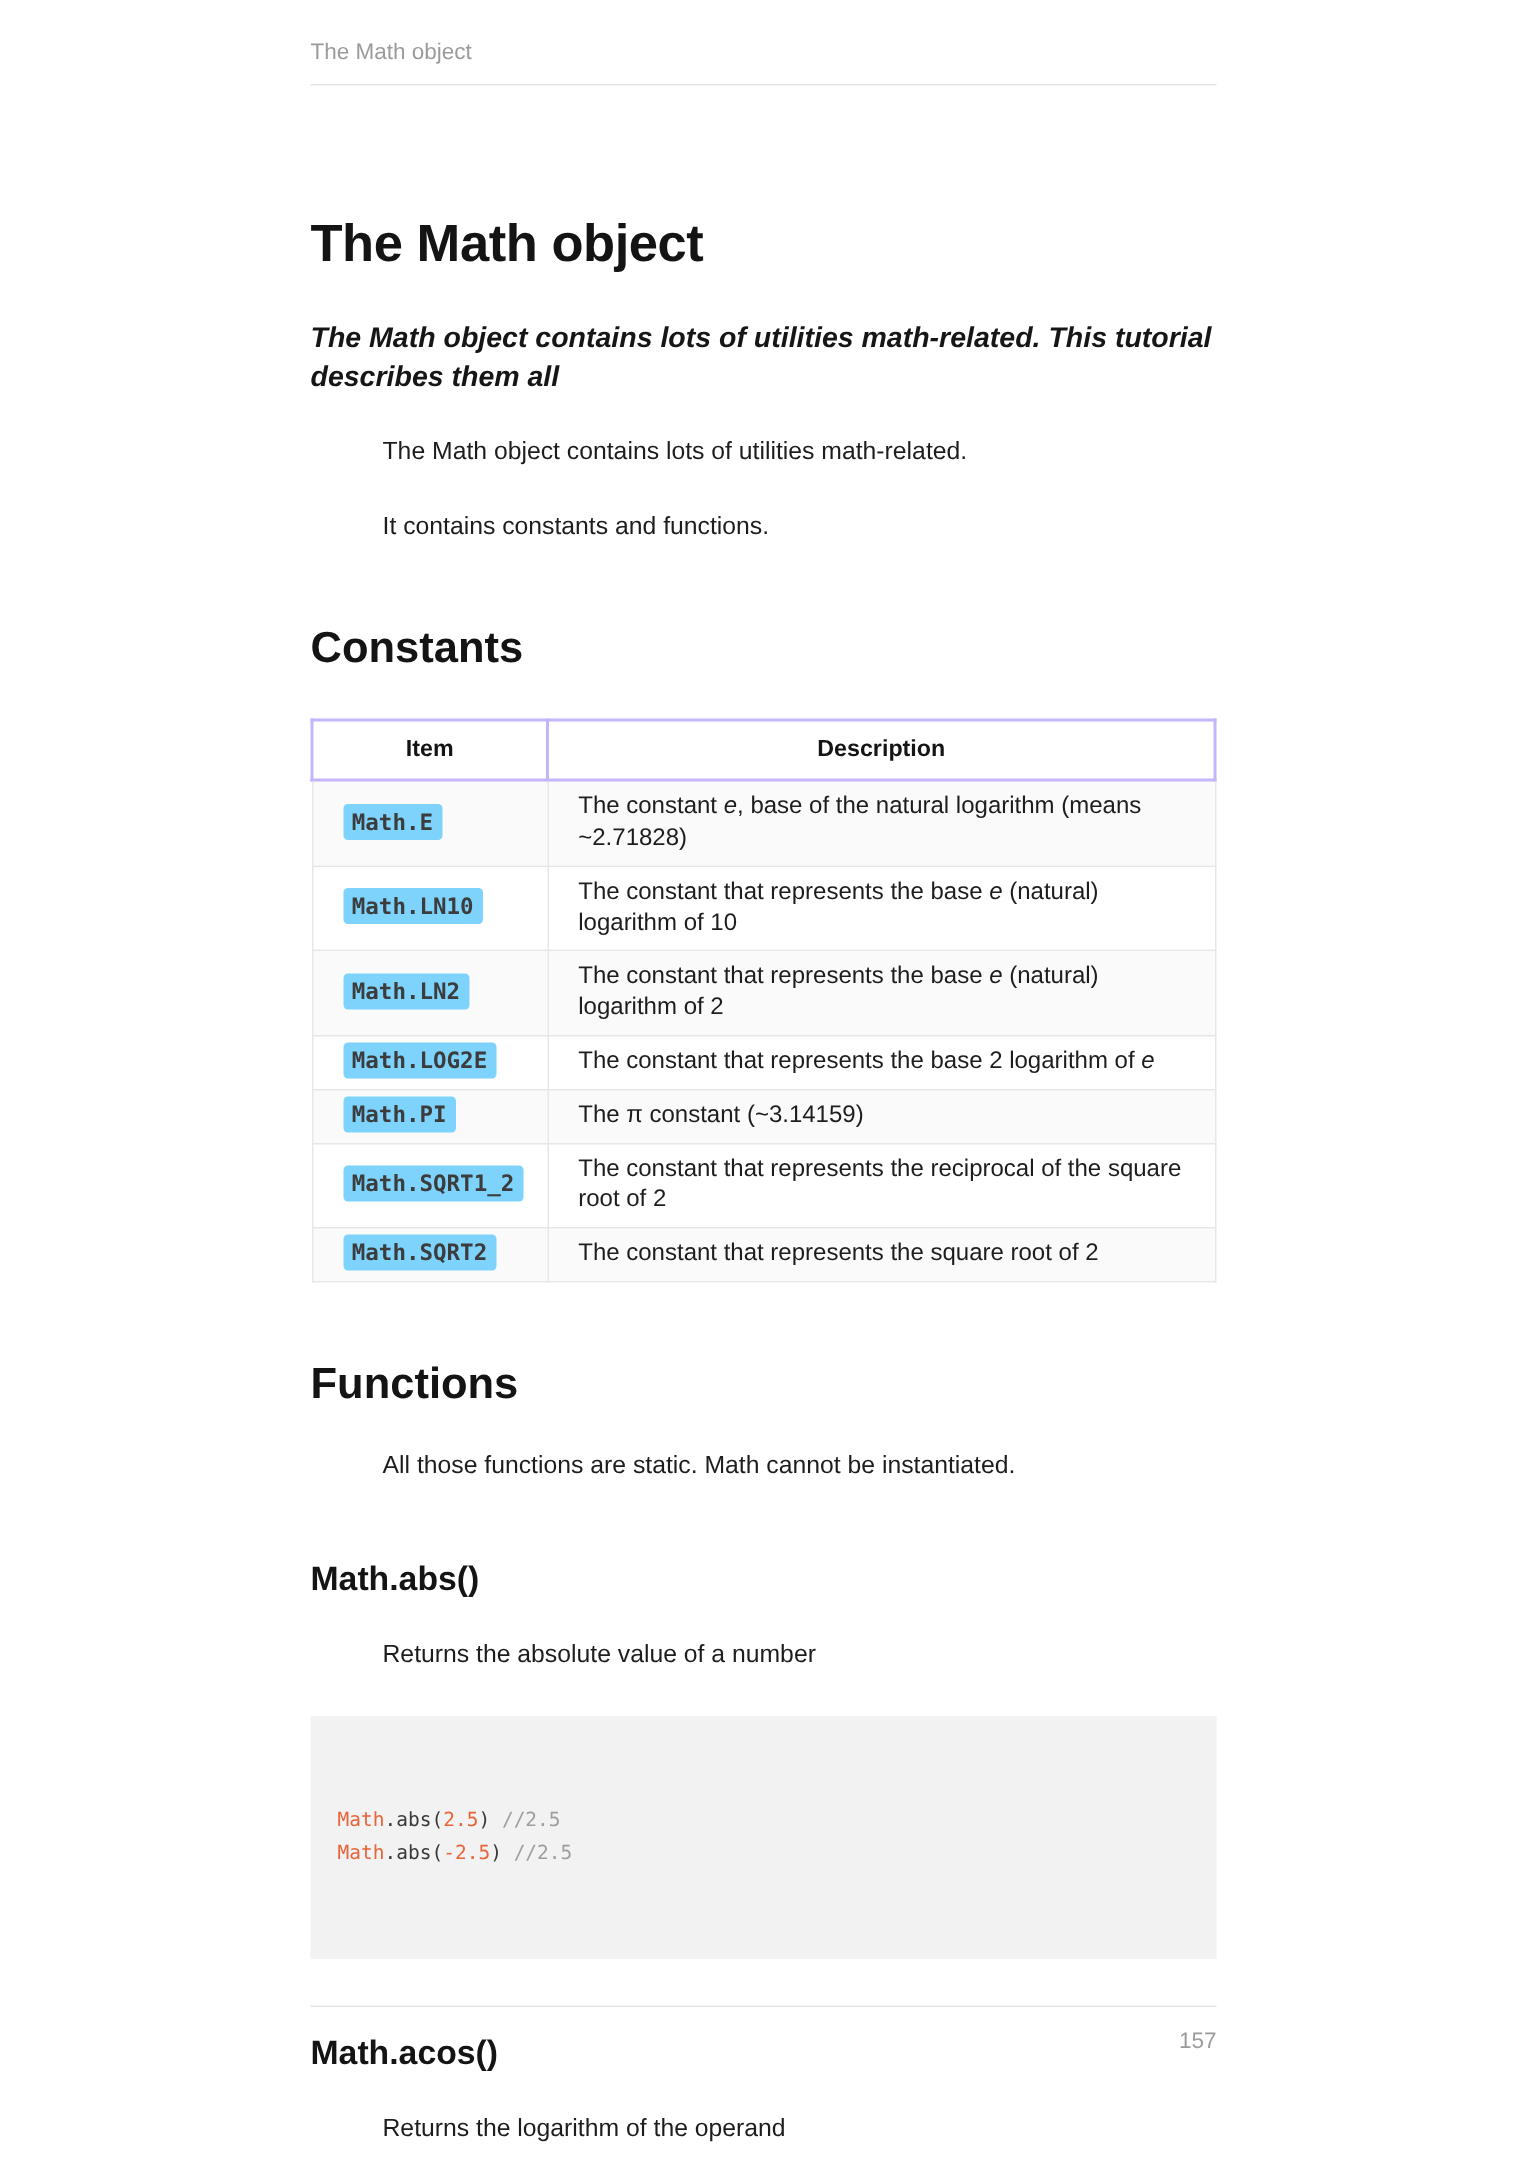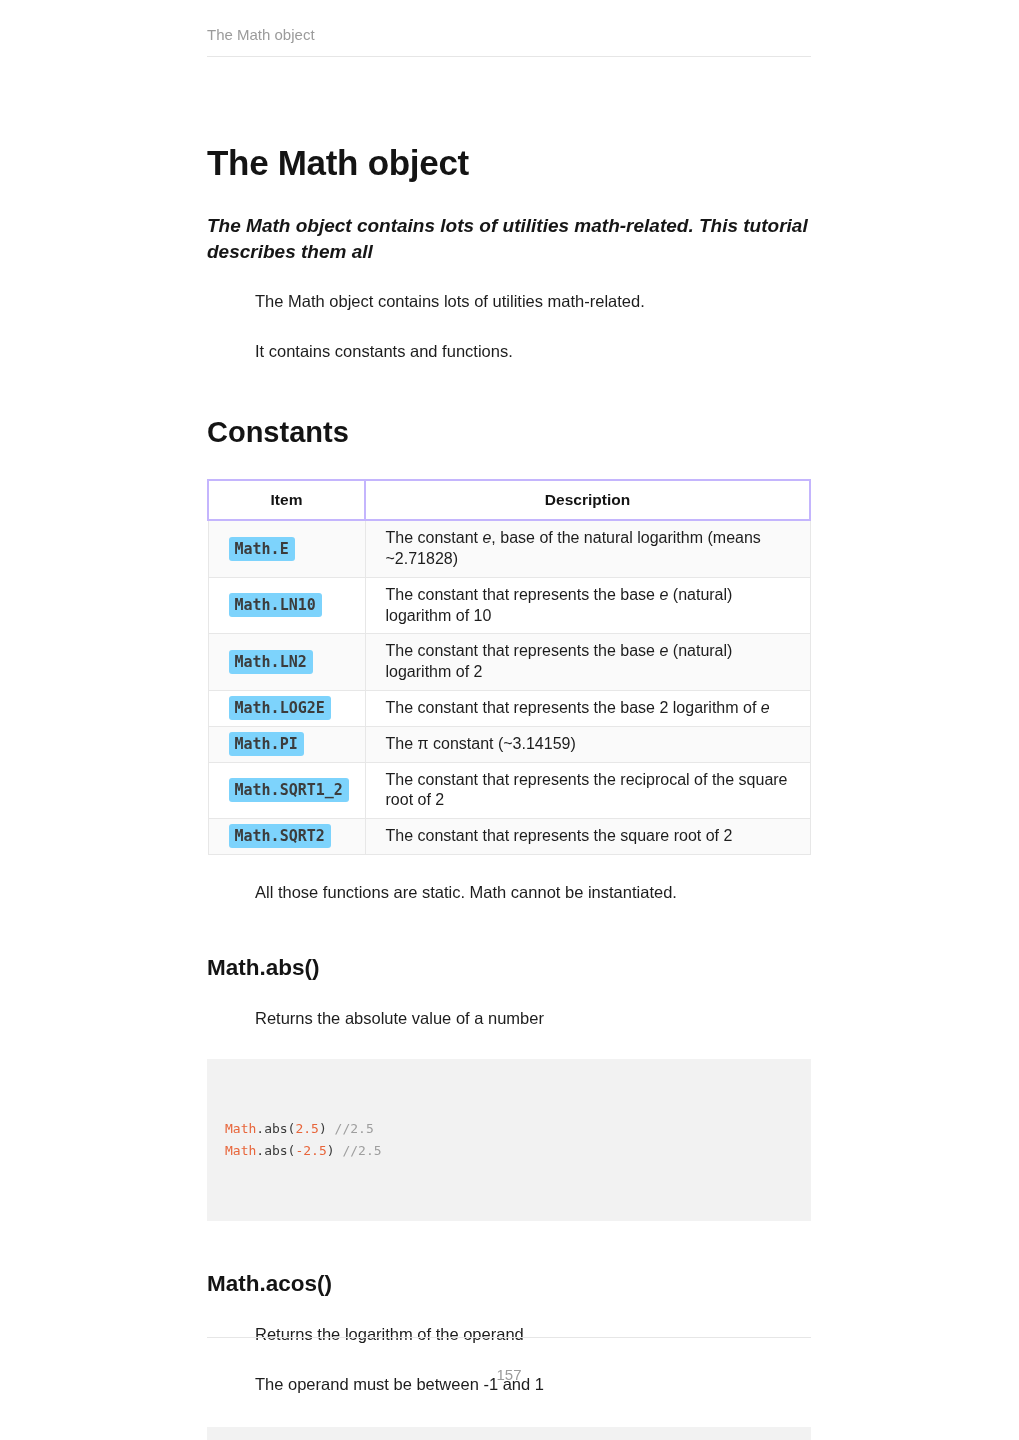--- a/index.html
+++ b/index.html
@@ -127,22 +127,22 @@
   }
   
   .page-footer {
     position: absolute;
     left: 123px;
     right: 124px;
     top: 1337px;
   }
   .page-footer .rule { margin-top: 0; }
   .page-footer .page-number {
-    margin-top: 28px;
-    text-align: center;
+    margin-top: 14px;
+    text-align: right;
     font-size: 15px;
     color: var(--muted-text, #9b9b9b);
   }
 </style>
 </head>
 <body>
 
 <div class="page">
   <div class="content">
 
@@ -192,20 +192,21 @@
             <td><code class="inline-code">Math.SQRT1_2</code></td>
             <td><span>The constant that represents the reciprocal of the square root of 2</span></td>
           </tr>
           <tr>
             <td><code class="inline-code">Math.SQRT2</code></td>
             <td><span>The constant that represents the square root of 2</span></td>
           </tr>
         </tbody>
     </table>
 
+    <h2 class="section-heading">Functions</h2>
 
     <p class="body-text">All those functions are static. Math cannot be instantiated.</p>
 
     <h3 class="sub-heading">Math.abs()</h3>
     <p class="body-text">Returns the absolute value of a number</p>
 
     <div class="code-block">
       <code id="abs-code"><div class="code-line"><span class="tok-ident">Math</span><span class="tok-plain">.abs(</span><span class="tok-number">2.5</span><span class="tok-plain">)</span><span class="tok-plain"> </span><span class="tok-comment">//2.5</span></div><div class="code-line"><span class="tok-ident">Math</span><span class="tok-plain">.abs(</span><span class="tok-number">-2.5</span><span class="tok-plain">)</span><span class="tok-plain"> </span><span class="tok-comment">//2.5</span></div></code>
     </div>
 

